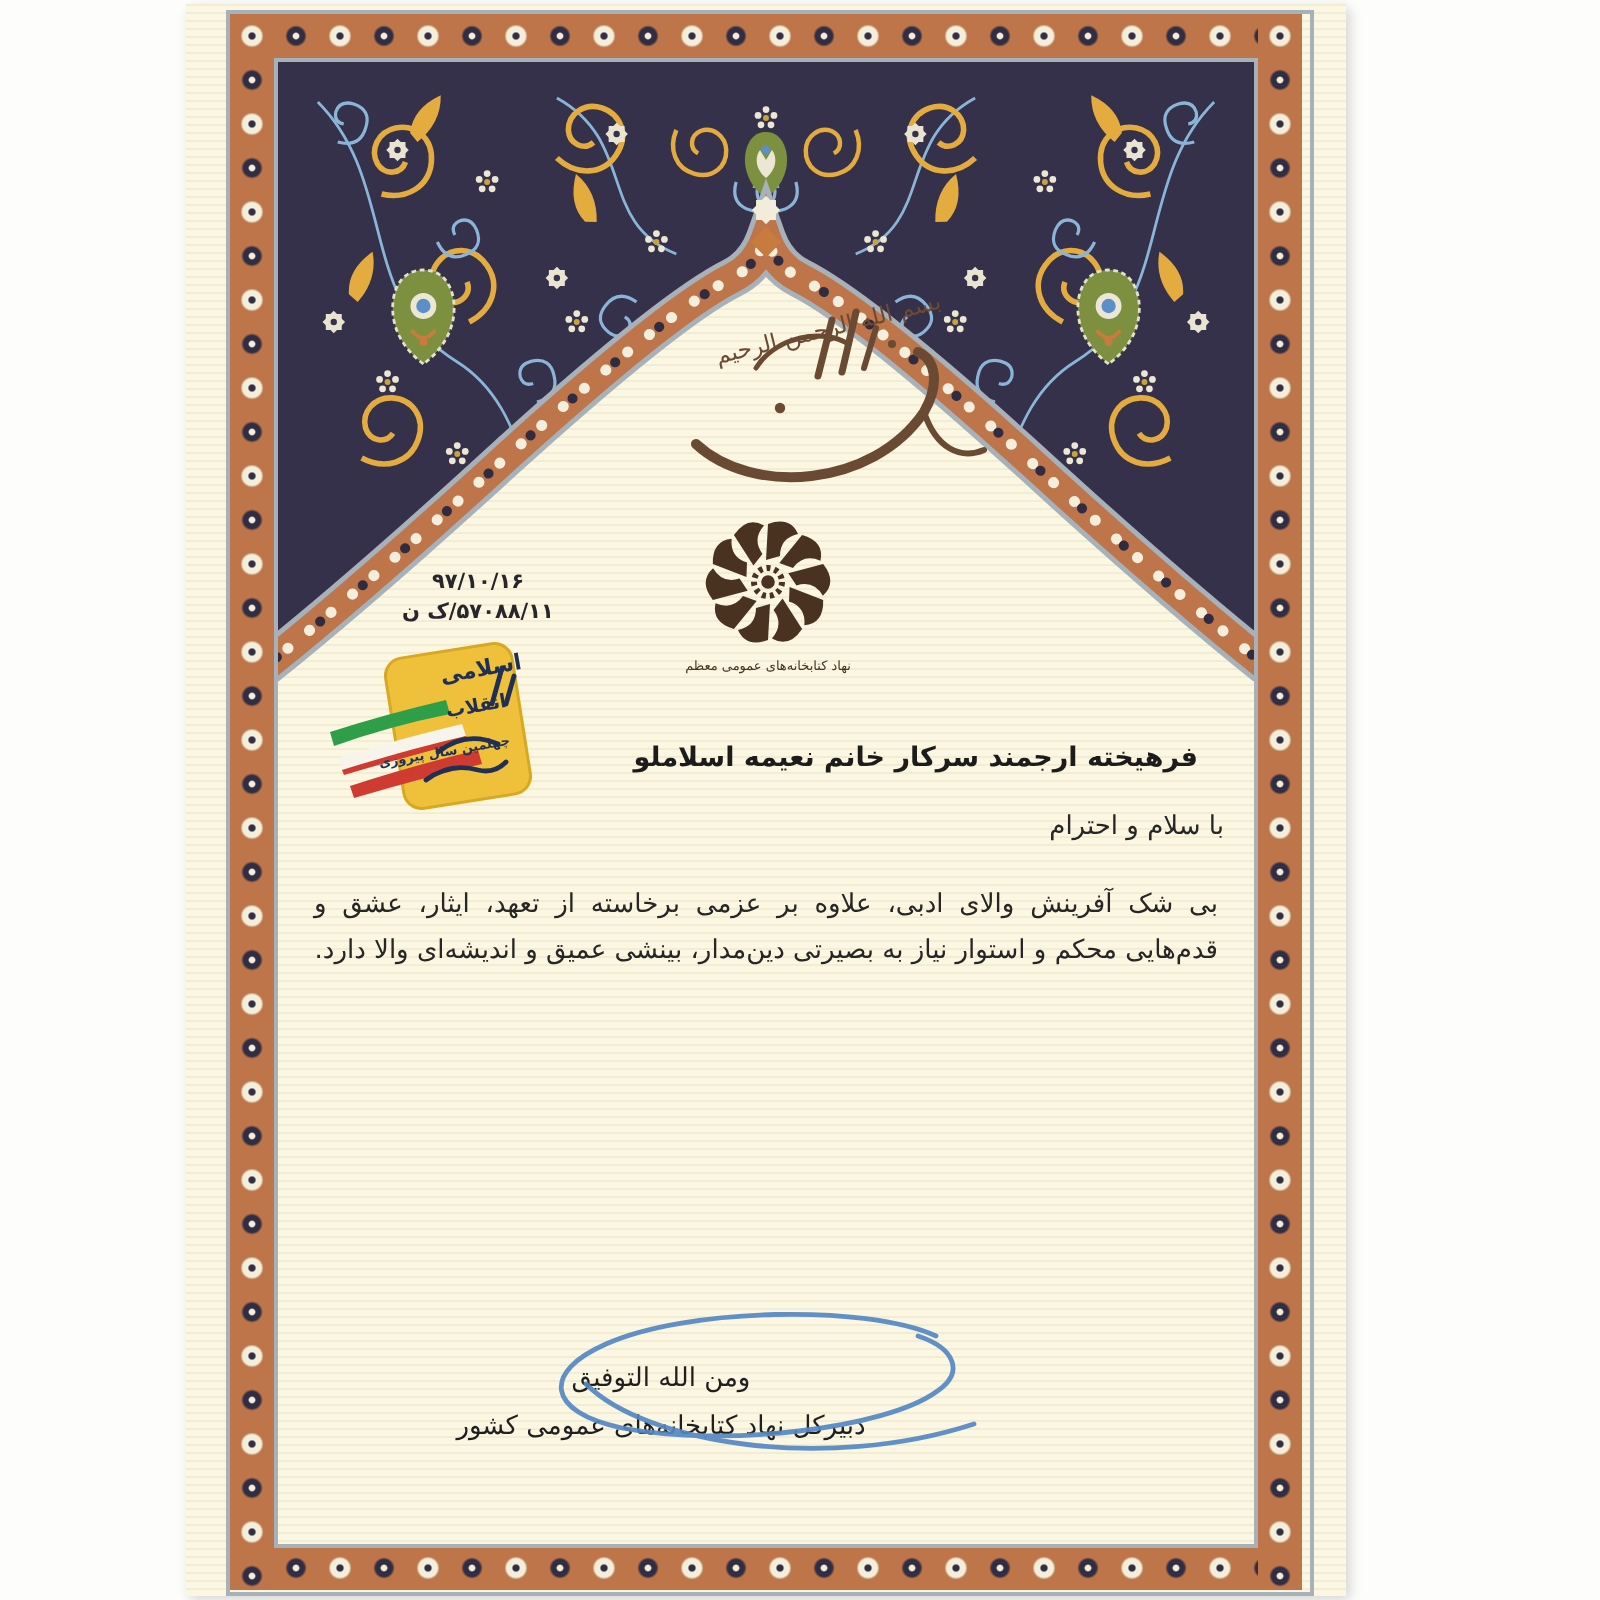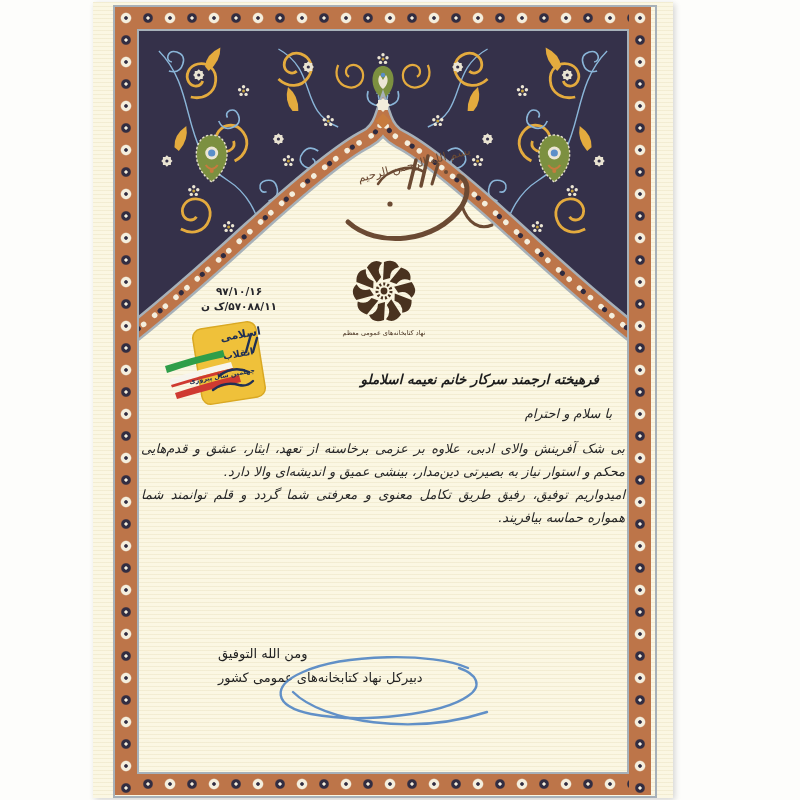--- a/index.html
+++ b/index.html
@@ -43,26 +43,26 @@
   .ref{position:absolute;left:104px;top:282px;width:84px;direction:rtl;text-align:center;
        font-size:10.5px;font-weight:bold;color:#26262b;line-height:15px;padding-right:4px;}
   
   .logo40{position:absolute;left:70px;top:318px;width:106px;height:96px;}
   .logo40 span{position:absolute;direction:rtl;color:#203055;font-weight:bold;white-space:nowrap;}
   .logo40 .w1{right:8px;top:8px;font-size:11px;transform:rotate(-10deg);}
   .logo40 .w2{right:16px;top:28px;font-size:9.5px;transform:rotate(-10deg);}
   .logo40 .w3{right:14px;top:52px;font-size:6.5px;transform:rotate(-10deg);}
   
   .body-text{position:absolute;left:48px;top:366px;width:484px;direction:rtl;
-       color:#262626;font-size:13px;line-height:23px;font-style:italic;}
+       color:#262626;font-size:13px;line-height:23px;}
   .salutation{font-weight:bold;text-align:right;margin:0 26px 11px 0;font-size:13.5px;color:#1c1c1c;}
   .greeting{text-align:right;margin:0 13px 12px 0;}
-  .body-text p{margin:0;text-align:justify;}
-  
-  .sig-block{position:absolute;left:125px;top:640px;width:225px;direction:rtl;text-align:left;
+  .body-text p{margin:16px;text-align:justify;}
+  
+  .sig-block{position:absolute;left:125px;top:676px;width:225px;direction:rtl;text-align:center;
        color:#1f1f1f;font-size:13px;line-height:24px;}
   .sig-swoosh{position:absolute;left:170px;top:648px;width:235px;height:88px;}
 </style>
 </head>
 <body>
 
 <div class="stage">
  <div class="cert">
 
   <div class="frame-line outer"></div>
@@ -255,21 +255,20 @@
     </svg>
     <span class="w1">اسلامی</span>
     <span class="w2">انقلاب</span>
     <span class="w3">چهلمین سال پیروزی</span>
   </div>
 
   <div class="body-text">
     <div class="salutation">فرهیخته ارجمند سرکار خانم نعیمه اسلاملو</div>
     <div class="greeting">با سلام و احترام</div>
     <p>بی شک آفرینش والای ادبی، علاوه بر عزمی برخاسته از تعهد، ایثار، عشق و قدم‌هایی محکم و استوار نیاز به بصیرتی دین‌مدار، بینشی عمیق و اندیشه‌ای والا دارد.</p>
-    <p>امیدواریم توفیق، رفیق طریق تکامل معنوی و معرفتی شما گردد و قلم توانمند شما همواره حماسه بیافریند.</p>
   </div>
 
   <div class="sig-block">
     <div>ومن الله التوفیق</div>
     <div>دبیرکل نهاد کتابخانه‌های عمومی کشور</div>
   </div>
   <svg class="sig-swoosh" viewBox="0 0 235 88">
     <g stroke="#5588c5" stroke-width="2.4" fill="none" stroke-linecap="round" opacity="0.92">
       <path d="M205,18 C170,2 80,4 40,22 C8,36 10,56 48,64 C100,74 180,64 205,46 C220,36 214,24 196,18"></path>
       <path d="M30,42 C60,72 150,86 224,62"></path>

